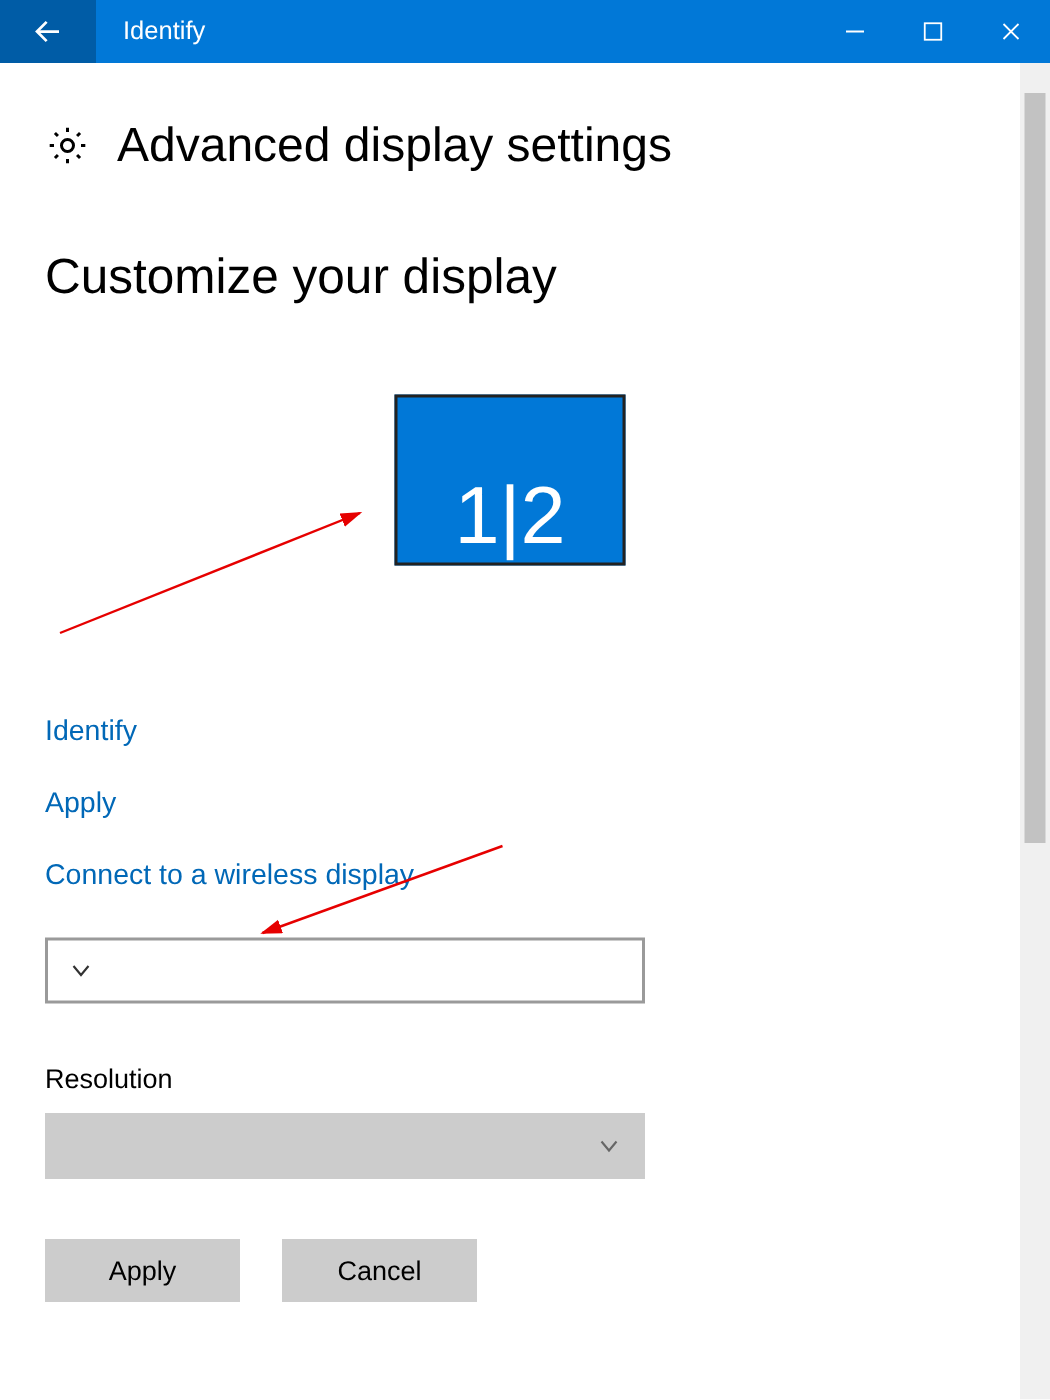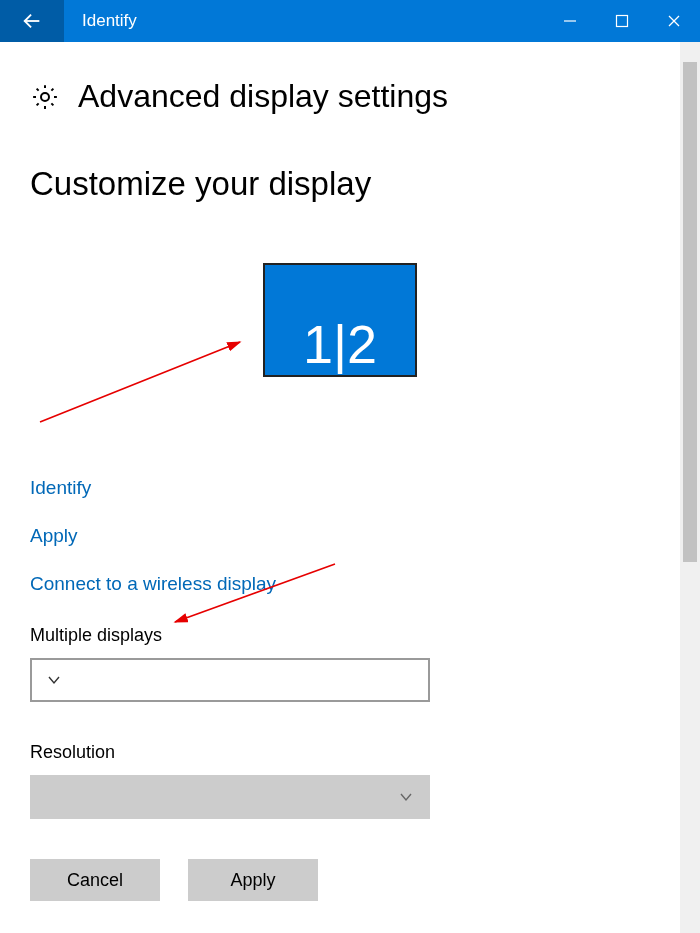--- a/index.html
+++ b/index.html
@@ -190,38 +190,37 @@
         <span class="display-label">1|2</span>
       </div>
     </div>
 
     <div class="link-row">
       <span class="link">Identify</span>
       <span class="link">Apply</span>
       <span class="link">Connect to a wireless display</span>
     </div>
 
-    <div class="field-label">Multiple displays</div>
     <div class="dropdown">
       <svg class="chev" viewBox="0 0 16 16" fill="none" stroke="#333" stroke-width="1.4">
         <polyline points="3,5 8,11 13,5"></polyline>
       </svg>
     </div>
 
     <div class="field-label">Resolution</div>
     <div class="dropdown disabled">
       <span class="dropdown-text"></span>
       <svg class="chev" viewBox="0 0 16 16" fill="none" stroke="#666" stroke-width="1.4">
         <polyline points="3,5 8,11 13,5"></polyline>
       </svg>
     </div>
 
     <div class="button-row">
+      <button class="btn">Apply</button>
       <button class="btn">Cancel</button>
-      <button class="btn">Apply</button>
     </div>
 
   </div>
 
   <div class="scrollbar-track">
     <div class="scrollbar-thumb"></div>
   </div>
 
   <svg class="annot" viewBox="0 0 680 891">
     <defs>

